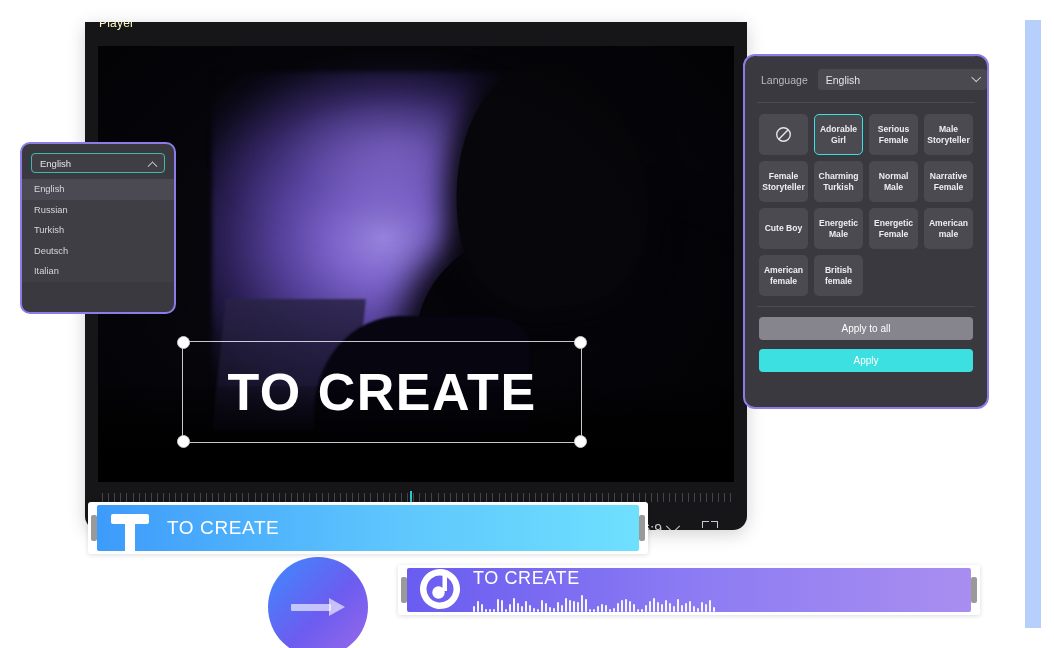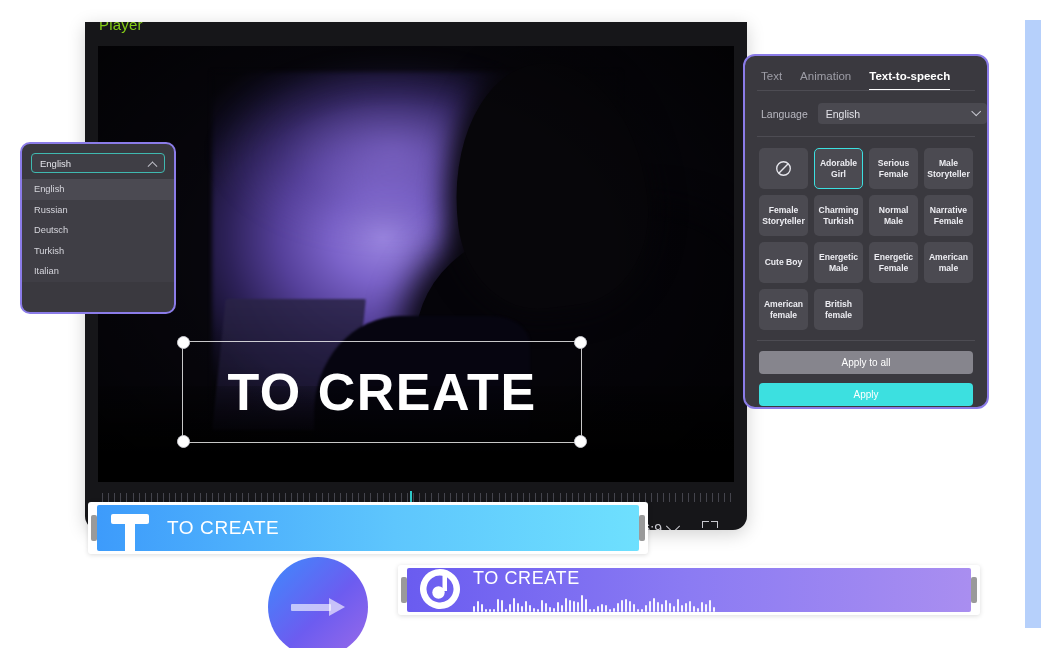--- a/index.html
+++ b/index.html
@@ -20,21 +20,21 @@
 
   
   .player-window{
     position:absolute;left:85px;top:22px;width:662px;height:508px;
     background:#161619;border-radius:0 0 14px 14px;
     box-shadow:0 4px 18px rgba(0,0,0,.18);
     overflow:hidden;
   }
   .player-title{
     position:absolute;left:14px;top:-6px;
-    font-size:15px;color:#84cc16;letter-spacing:.2px;
+    font-size:12px;color:#fef9c3;letter-spacing:.2px;
   }
   .video-area{
     position:absolute;left:13px;top:24px;width:636px;height:436px;
     background:#000;overflow:hidden;
   }
   
   .scene{position:absolute;inset:0;background:#07060c;}
   .glow{
     position:absolute;left:18%;top:6%;width:64%;height:86%;
     background:radial-gradient(ellipse 58% 55% at 42% 44%,
@@ -465,25 +465,20 @@
             <span style="height: 8px;"></span>
             <span style="height: 12px;"></span>
             <span style="height: 5px;"></span>
           </div>
       </div>
     </div>
     <div class="trk-handle"></div>
   </div>
 
   <div class="tts-panel">
-    <div class="tts-tabs" id="ttsTabs">
-        <div class="tts-tab">Text</div>
-        <div class="tts-tab">Animation</div>
-        <div class="tts-tab active">Text-to-speech</div>
-      </div>
     <div class="tts-div"></div>
 
     <div class="lang-row">
       <div class="lang-label">Language</div>
       <div class="lang-select">
         <span>English</span>
         <span class="sel-chev"></span>
       </div>
     </div>
 
@@ -545,19 +540,19 @@
   </div>
 
   <div class="lang-popover">
     <div class="lp-select">
       <span>English</span>
       <span class="lp-chev-up"></span>
     </div>
     <div class="lp-list" id="langList">
         <div class="lp-item active">English</div>
         <div class="lp-item">Russian</div>
+        <div class="lp-item">Turkish</div>
         <div class="lp-item">Deutsch</div>
-        <div class="lp-item">Turkish</div>
         <div class="lp-item">Italian</div>
       </div>
   </div>
 
 </div>
 
 </body></html>

